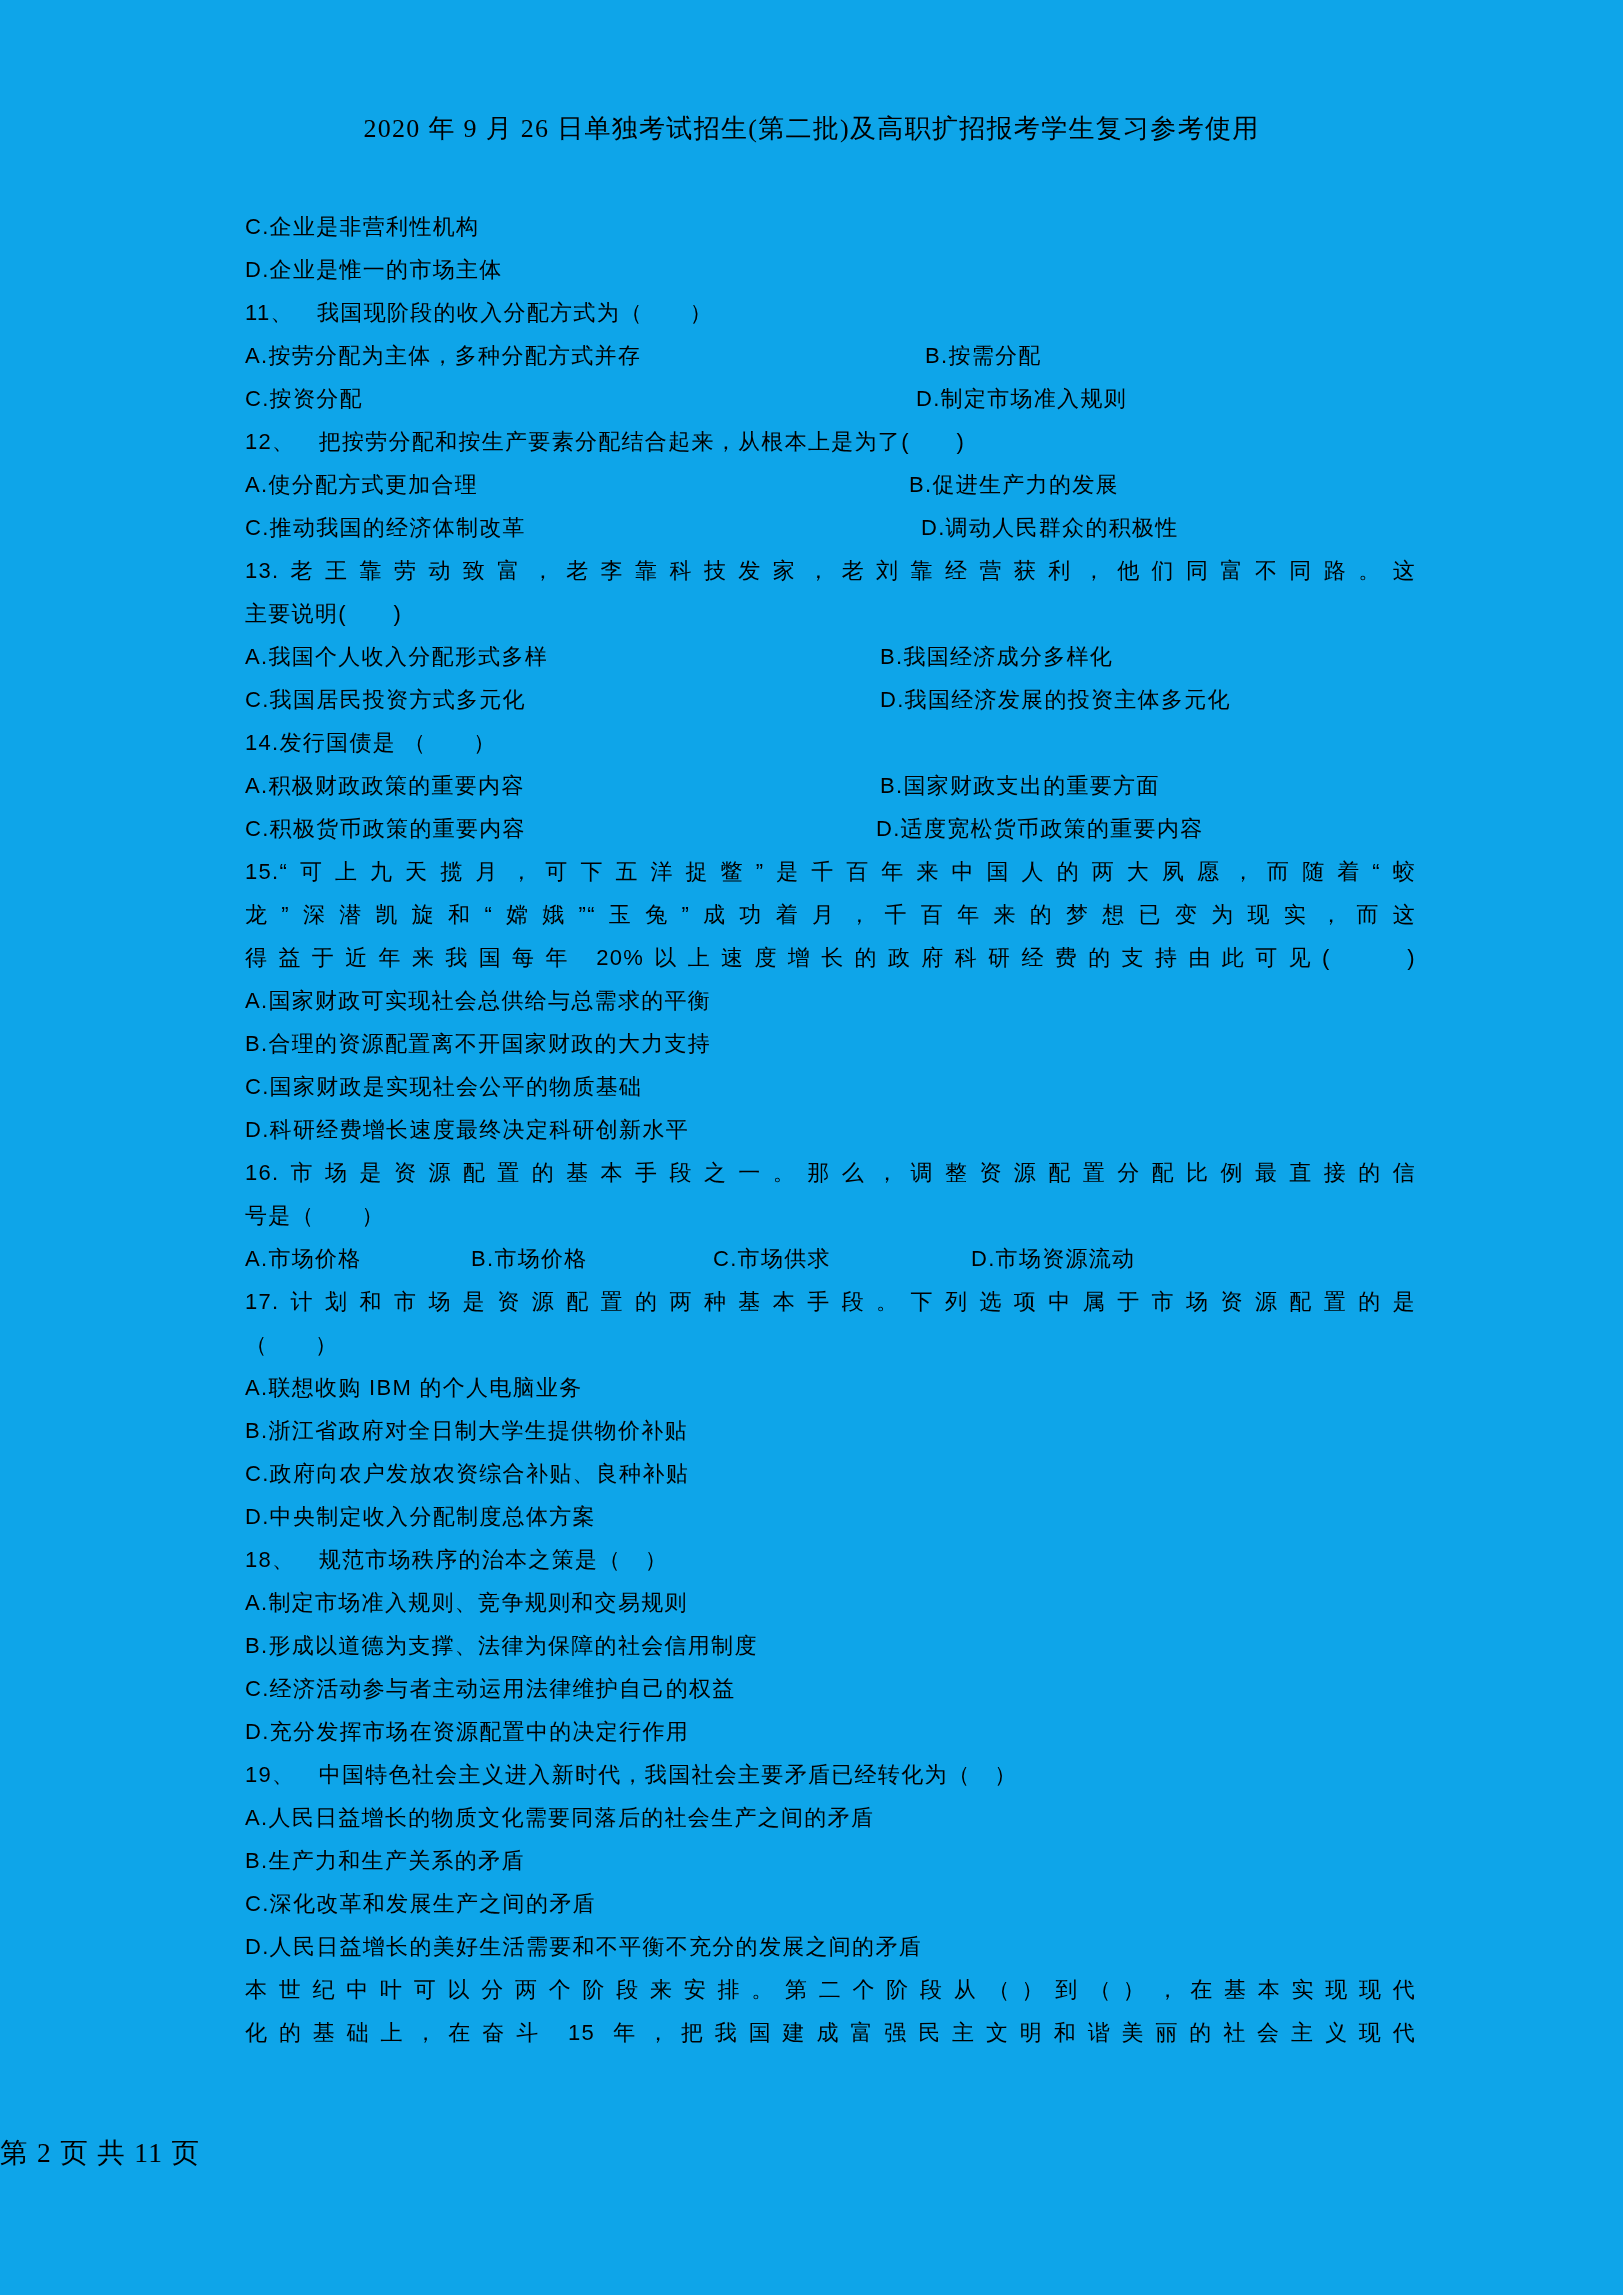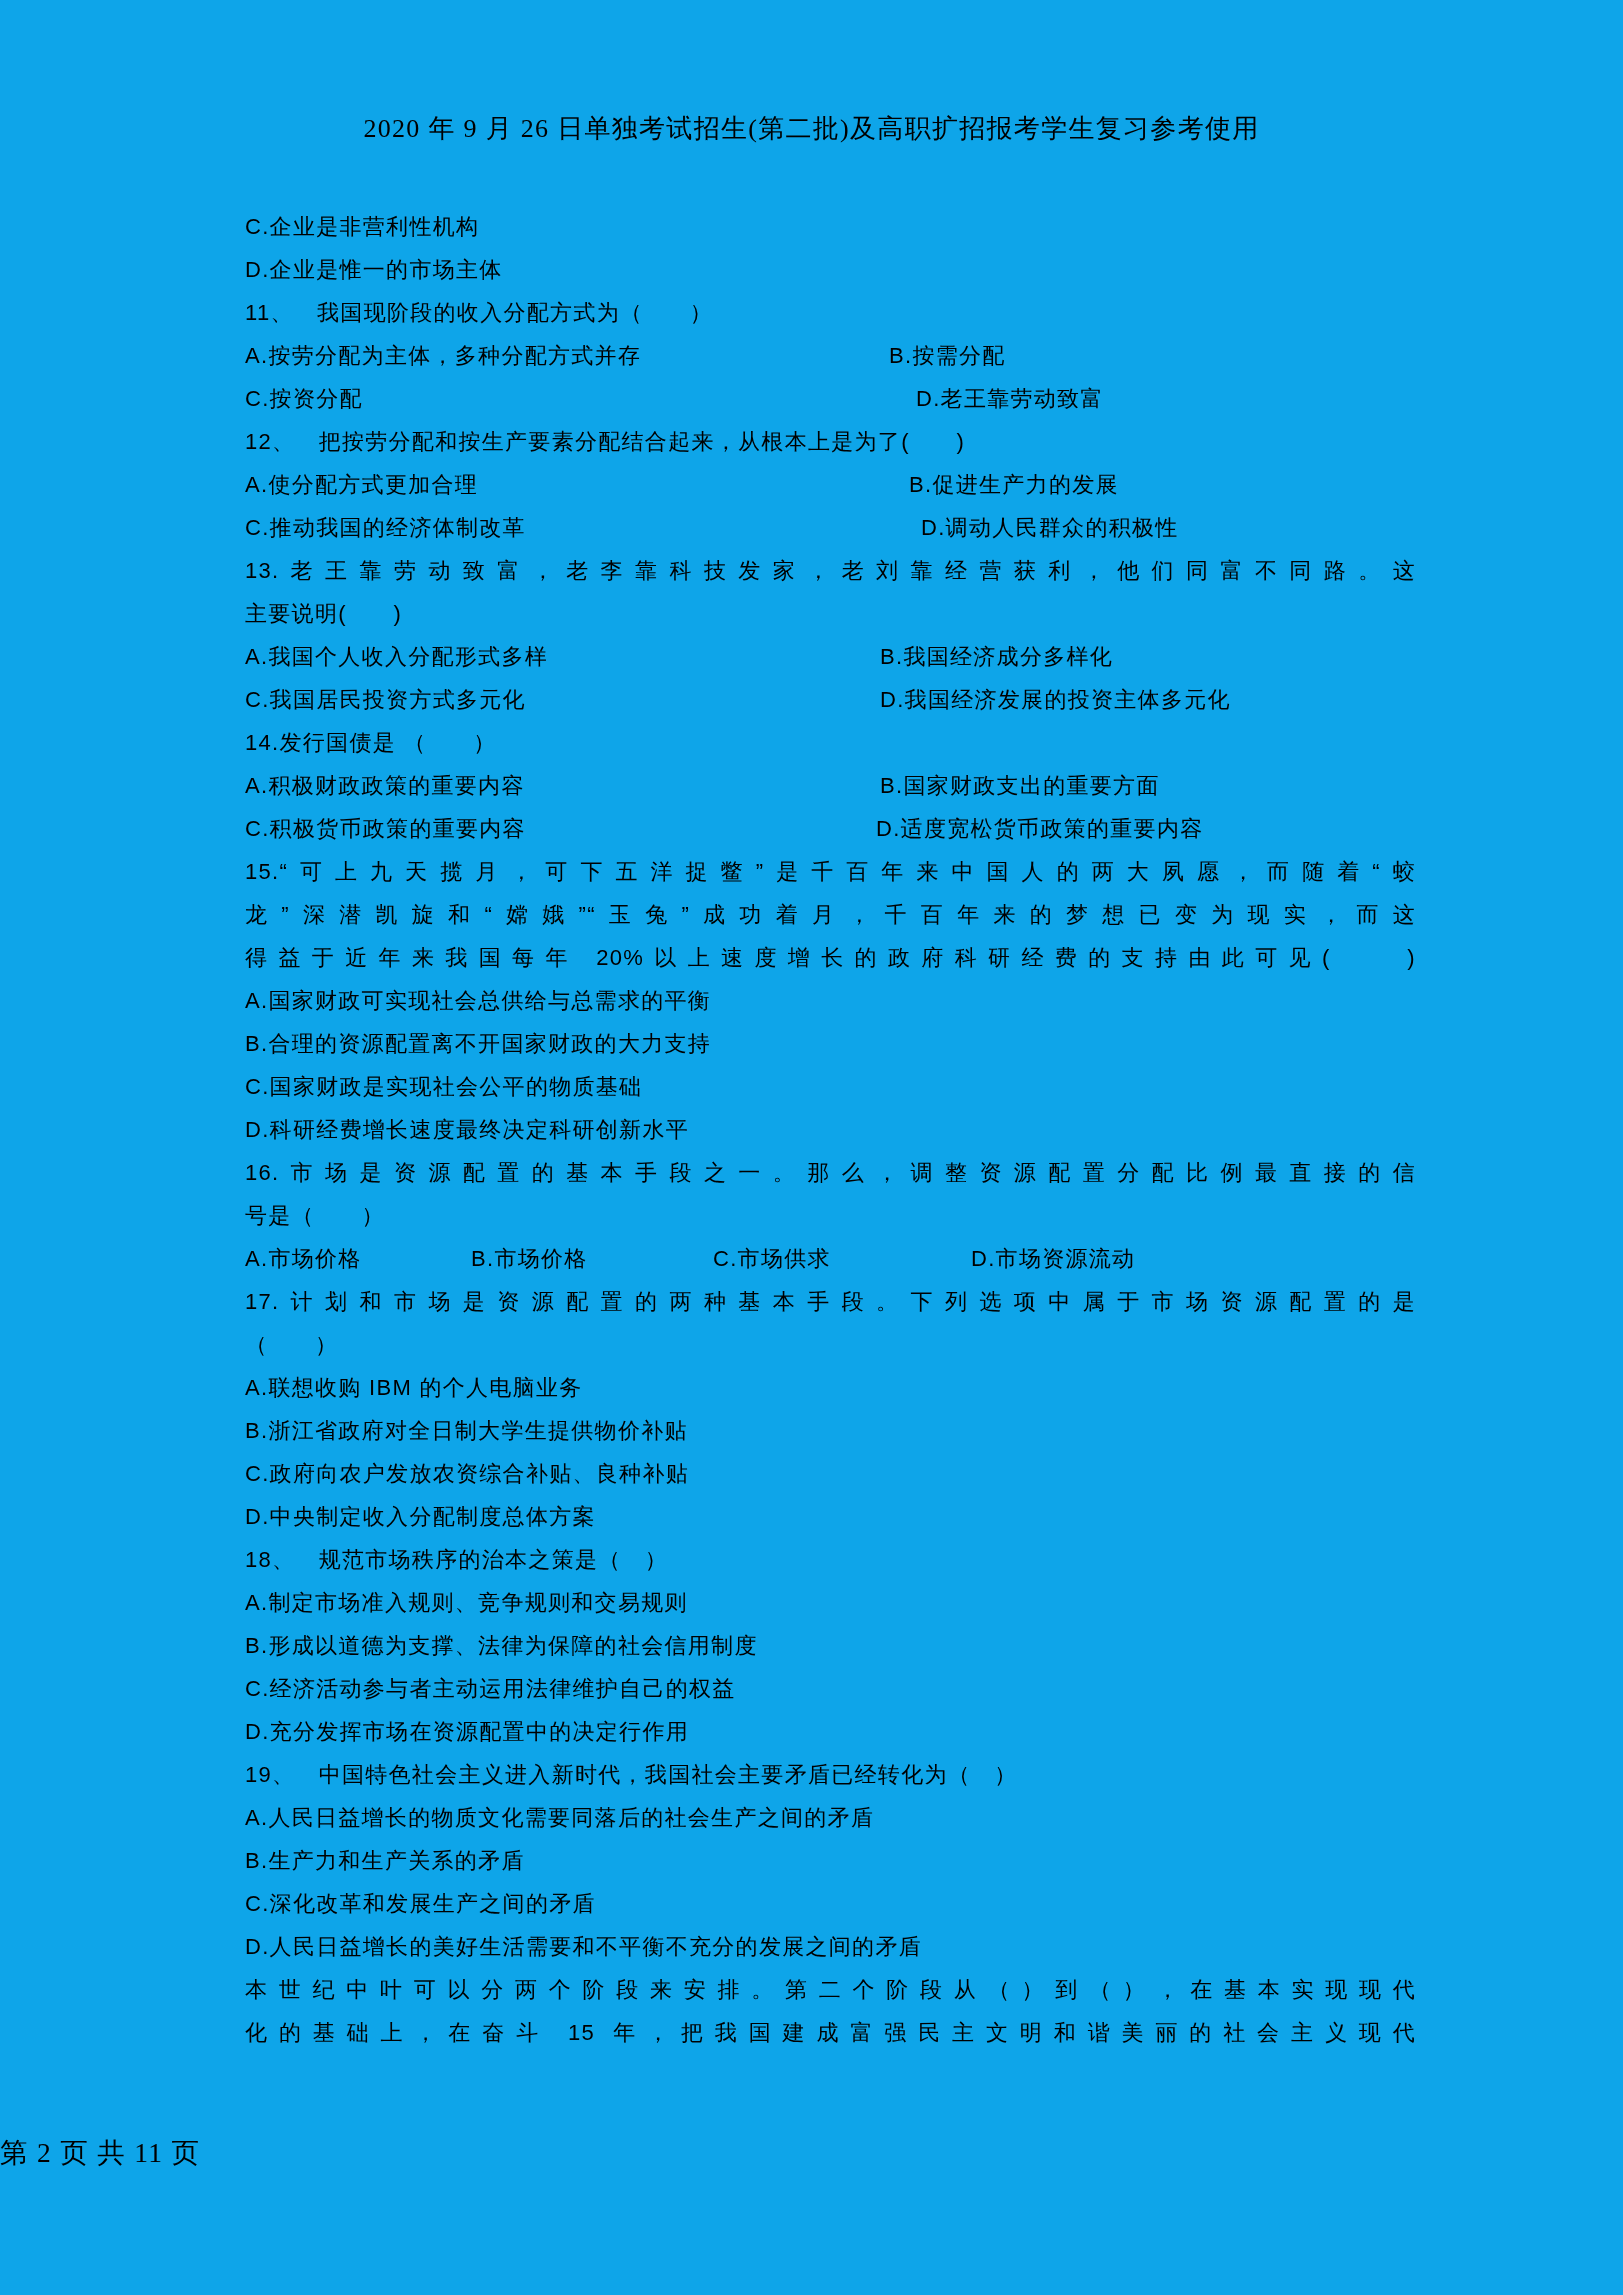--- a/index.html
+++ b/index.html
@@ -55,22 +55,22 @@
 </head>
 <body>
 
 <div class="page">
   <div class="header">2020 年 9 月 26 日单独考试招生(第二批)及高职扩招报考学生复习参考使用</div>
 
   <div class="doc-body">
       <div class="line"><span class="seg">C.企业是非营利性机构</span></div>
       <div class="line"><span class="seg">D.企业是惟一的市场主体</span></div>
       <div class="line"><span class="seg">11、　我国现阶段的收入分配方式为（　　）</span></div>
-      <div class="line"><span class="seg">A.按劳分配为主体，多种分配方式并存</span><span class="seg abs" style="left: 644px;">B.按需分配</span></div>
-      <div class="line"><span class="seg">C.按资分配</span><span class="seg abs" style="left: 671px;">D.老王靠劳动致富</span></div>
+      <div class="line"><span class="seg">A.按劳分配为主体，多种分配方式并存</span><span class="seg abs" style="left: 680px;">B.按需分配</span></div>
+      <div class="line"><span class="seg">C.按资分配</span><span class="seg abs" style="left: 671px;">D.制定市场准入规则</span></div>
       <div class="line"><span class="seg">12、　把按劳分配和按生产要素分配结合起来，从根本上是为了(　　)</span></div>
       <div class="line"><span class="seg">A.使分配方式更加合理</span><span class="seg abs" style="left: 664px;">B.促进生产力的发展</span></div>
       <div class="line"><span class="seg">C.推动我国的经济体制改革</span><span class="seg abs" style="left: 664px; margin-left: 12px;">D.调动人民群众的积极性</span></div>
       <div class="line justify"><span class="seg">13.老王靠劳动致富，老李靠科技发家，老刘靠经营获利，他们同富不同路。这</span></div>
       <div class="line"><span class="seg">主要说明(　　)</span></div>
       <div class="line"><span class="seg">A.我国个人收入分配形式多样</span><span class="seg abs" style="left: 635px;">B.我国经济成分多样化</span></div>
       <div class="line"><span class="seg">C.我国居民投资方式多元化</span><span class="seg abs" style="left: 635px;">D.我国经济发展的投资主体多元化</span></div>
       <div class="line"><span class="seg">14.发行国债是 （　　）</span></div>
       <div class="line"><span class="seg">A.积极财政政策的重要内容</span><span class="seg abs" style="left: 635px;">B.国家财政支出的重要方面</span></div>
       <div class="line"><span class="seg">C.积极货币政策的重要内容</span><span class="seg abs" style="left: 631px;">D.适度宽松货币政策的重要内容</span></div>

